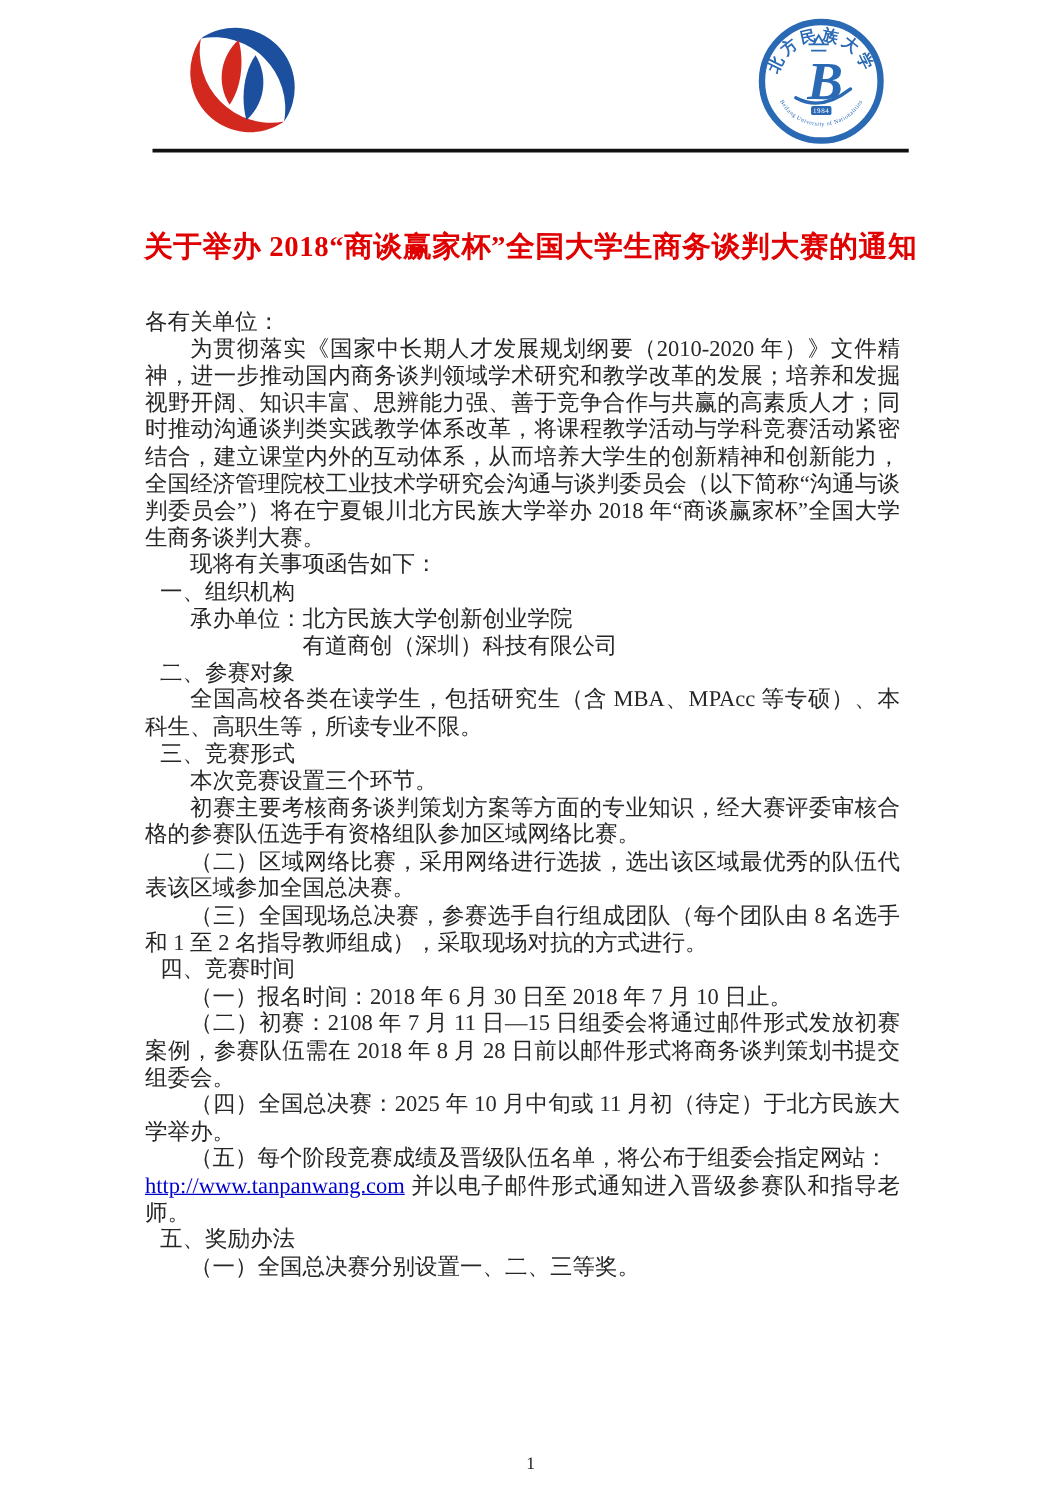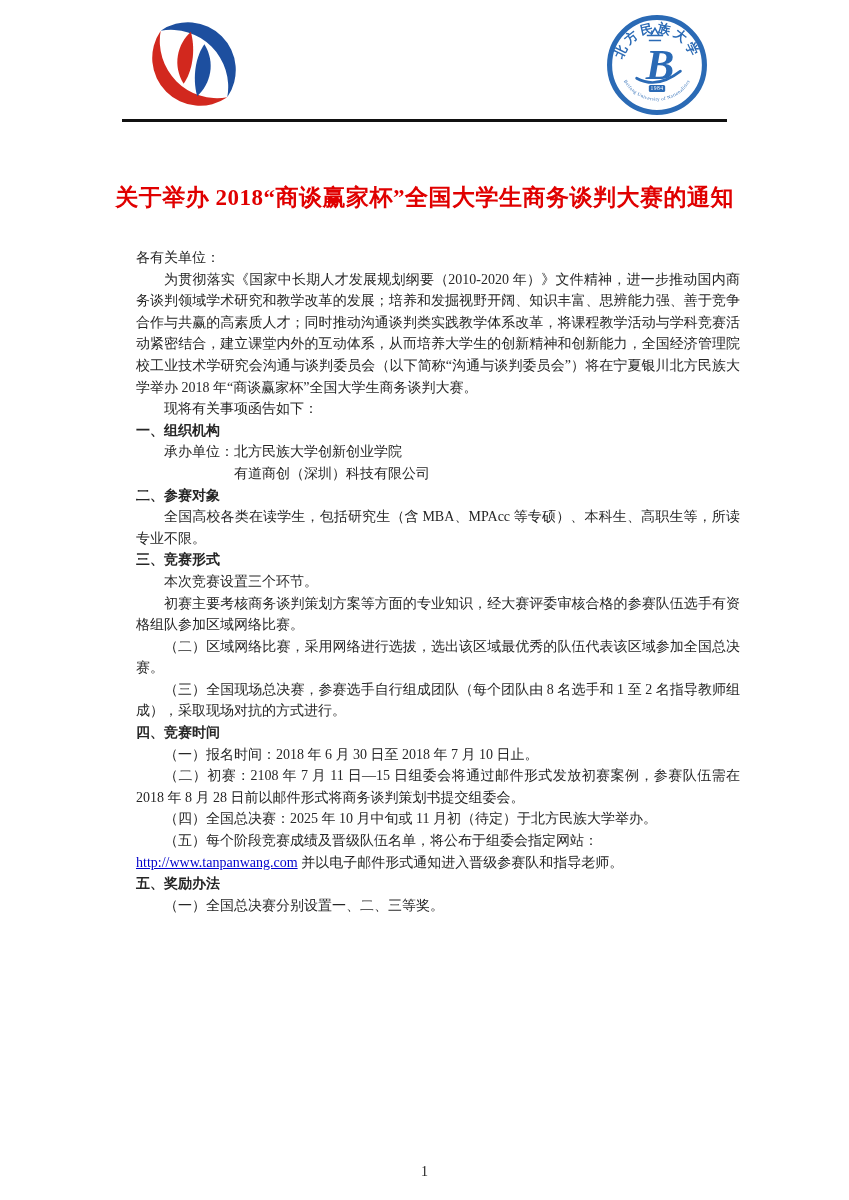--- a/index.html
+++ b/index.html
@@ -30,29 +30,29 @@
   .doc-title{
     position:absolute;left:102px;top:183px;width:645px;
     text-align:center;
     color:var(--title-red);
     font-weight:700;
     font-size:23px;line-height:30px;
     letter-spacing:0.5px;
     white-space:nowrap;
   }
   .doc-body{
-    position:absolute;left:136px;top:247px;width:604px;
-    font-size:14px;line-height:21.6px;
+    position:absolute;left:116px;top:247px;width:604px;
+    font-size:18px;line-height:21.6px;
     text-align:justify;
   }
   .blk{margin:0;padding:0;}
   .para{text-indent:2em;}
   .org{text-indent:2em;}
   .org2{text-indent:7em;}
-  .heading{font-weight:700;}
+  .heading{font-weight:400;margin-left:12px;}
   .linkline a{
     color:var(--link-blue);
     text-decoration:underline;
   }
   .page-number{
     position:absolute;left:122px;top:1164px;width:605px;
     text-align:center;font-size:14px;color:#222;
   }
   .seal-cjk{font-size:12.5px;letter-spacing:3px;fill:var(--seal-blue);font-weight:700;}
   .seal-en{font-size:4.6px;letter-spacing:0.4px;fill:var(--seal-blue);}

